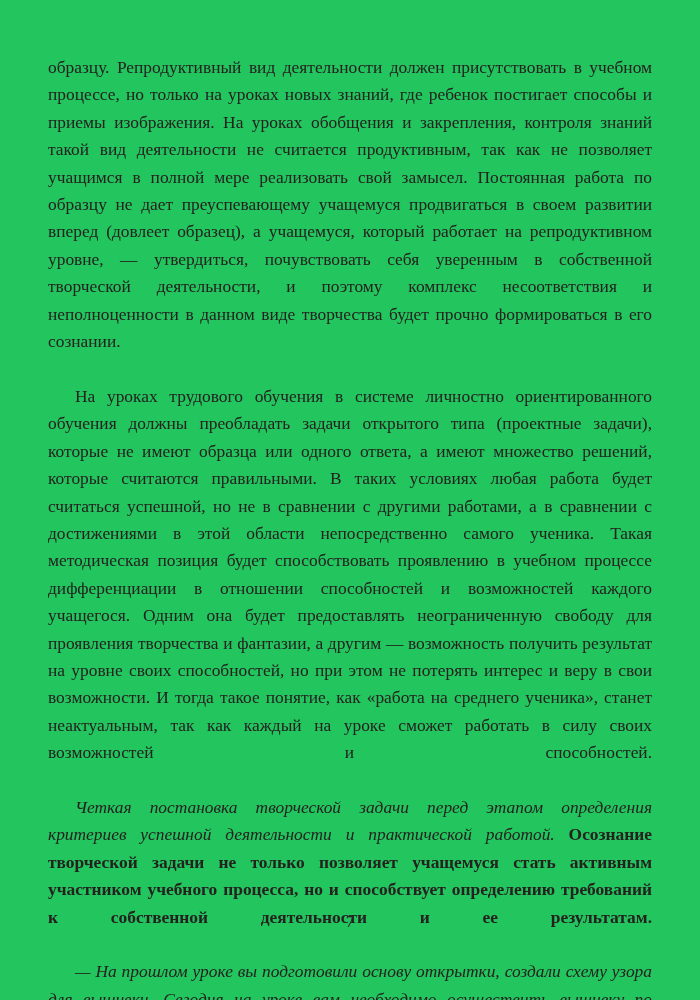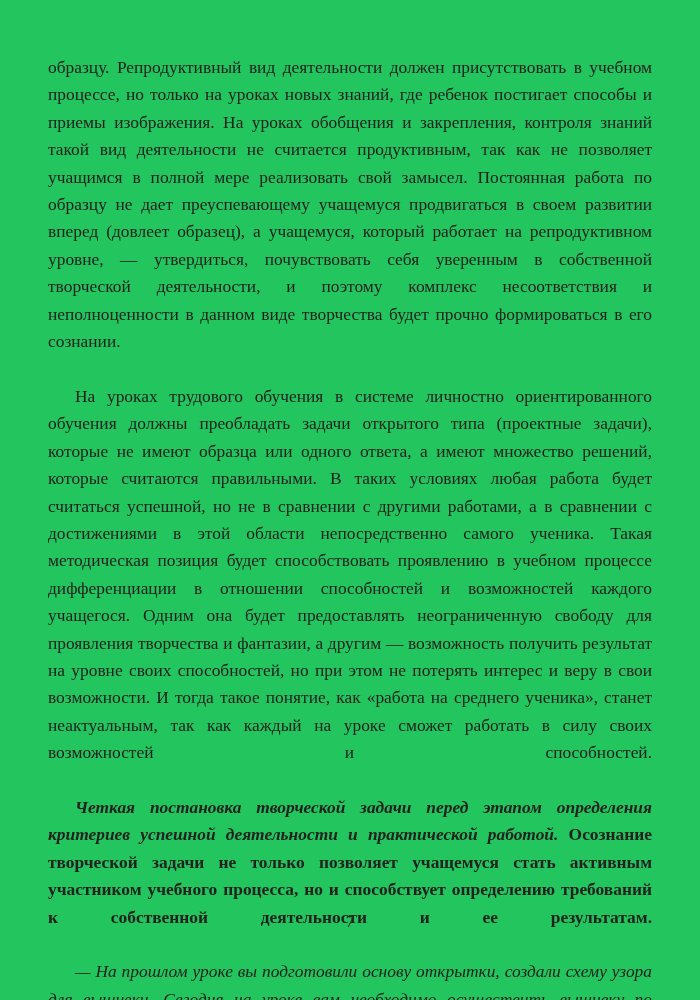--- a/index.html
+++ b/index.html
@@ -34,21 +34,21 @@
   p.para {
     margin: 0;
     text-indent: 27px;
     text-align: justify;
   }
   p.para.no-indent {
     text-indent: 0;
   }
   
   .run-bolditalic {
-    font-weight: bold;
+    font-weight: normal;
     font-style: italic;
   }
   .run-italic {
     font-style: italic;
   }
   .run-regular {
     font-weight: bold;
     font-style: normal;
   }
   .page-number {

